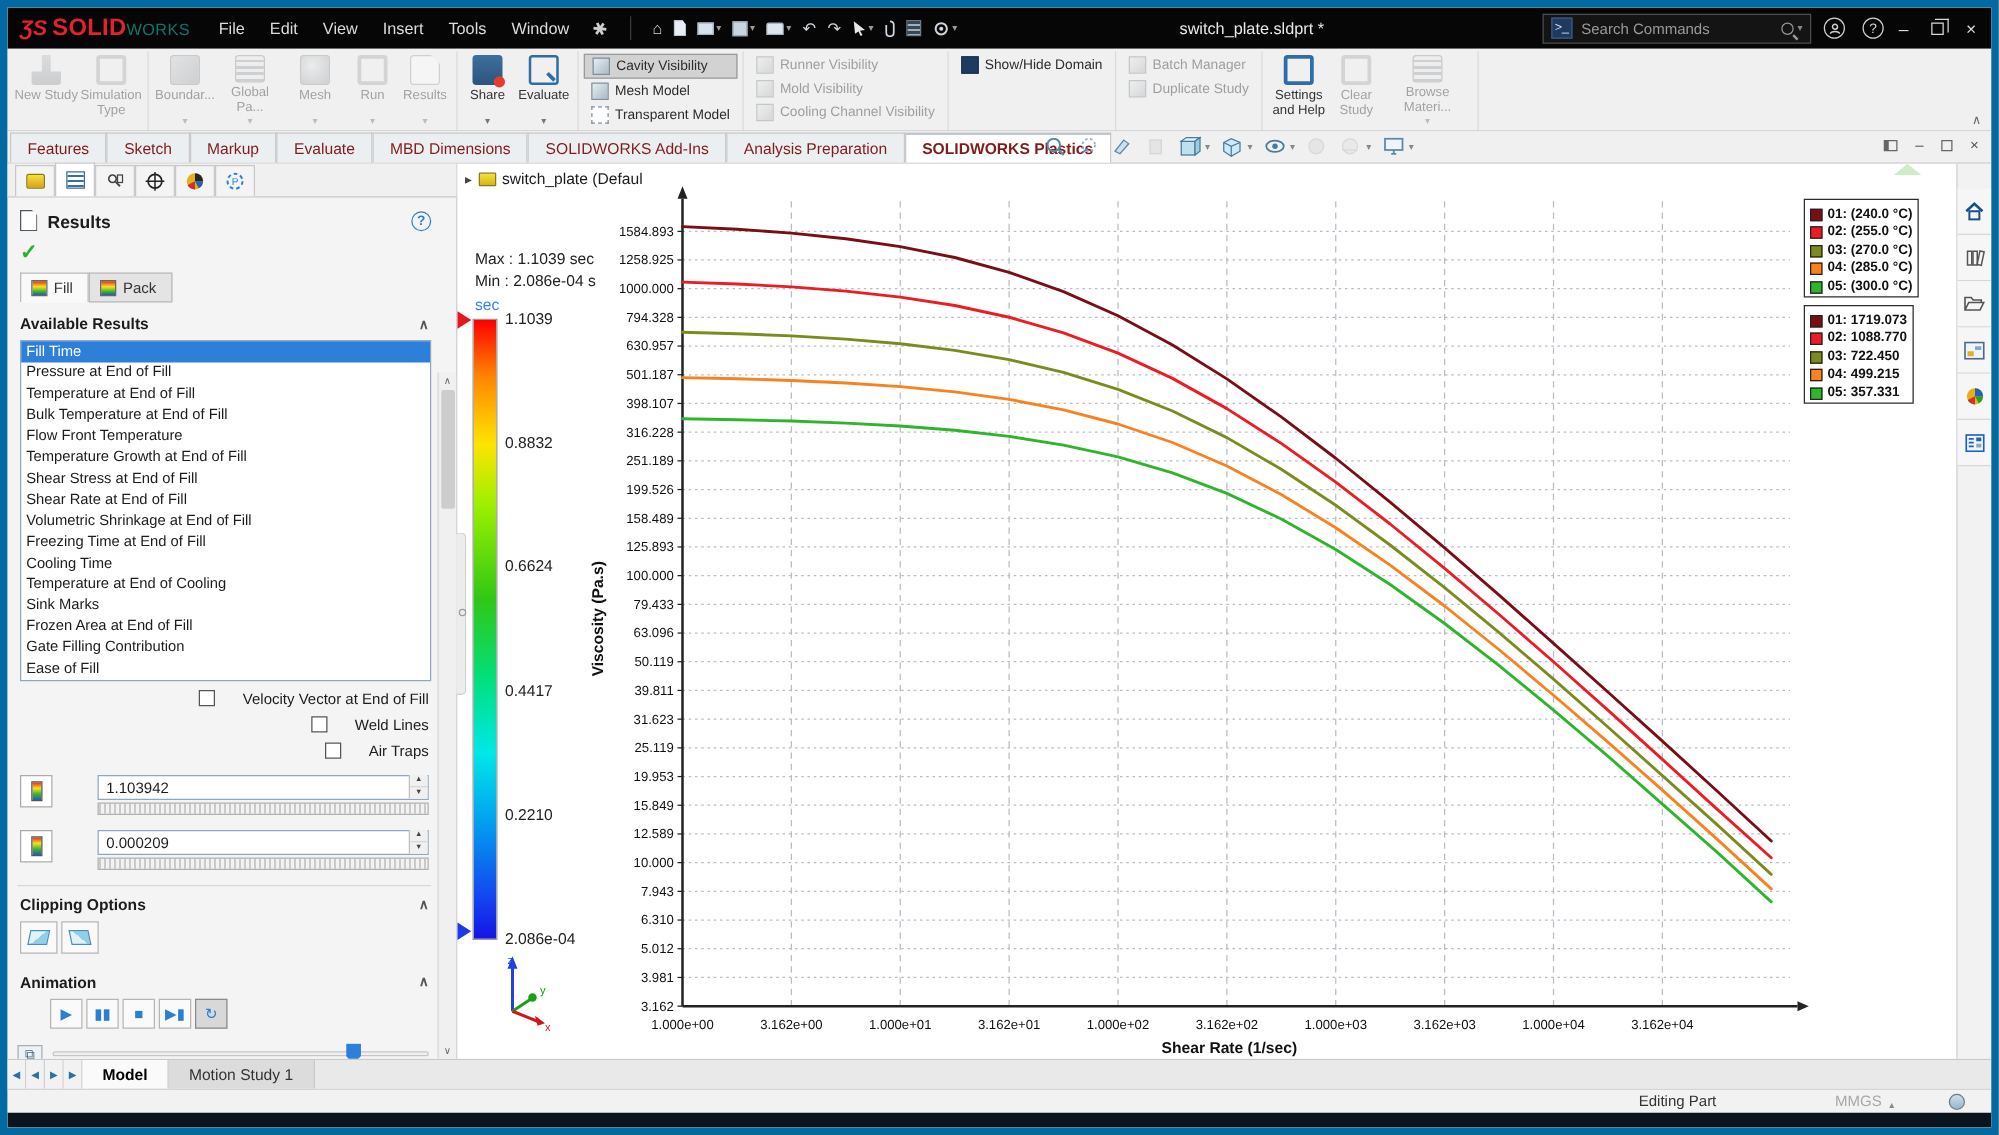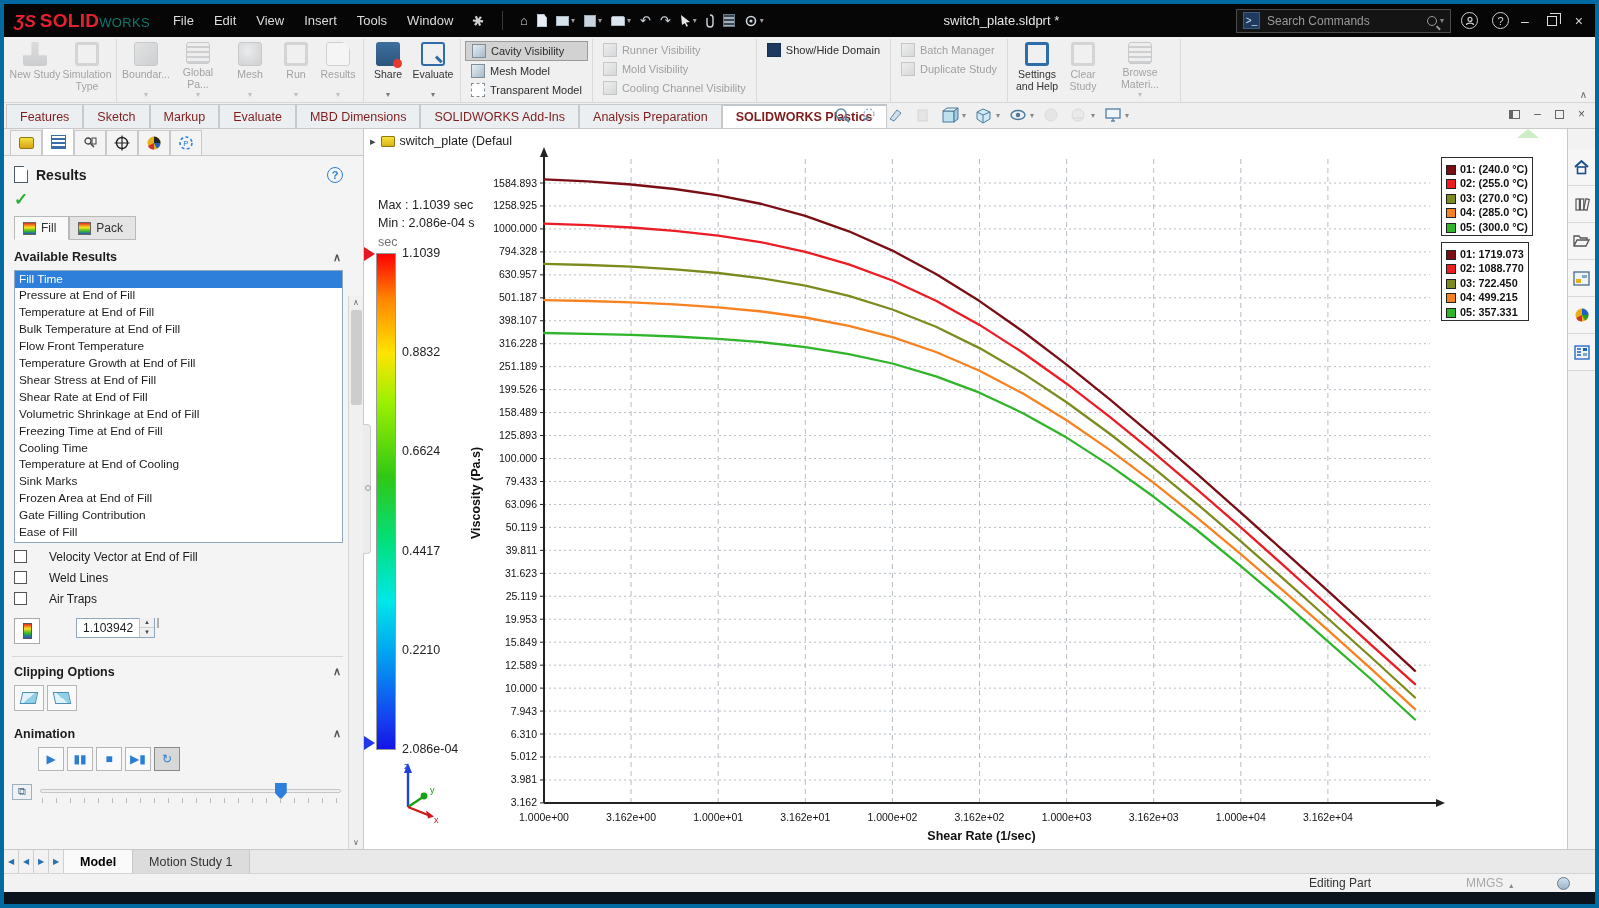--- a/index.html
+++ b/index.html
@@ -1,18 +1,18 @@
 <!DOCTYPE html>
 <html><head>
 <meta charset="utf-8">
 <style>
   html,body{margin:0;padding:0;background:#333;}
   *{box-sizing:border-box;}
   .window{width:1599px;height:908px;position:relative;background:#f0f0f0;
-    border:4px solid #0369a1;font-family:"Liberation Sans",sans-serif;overflow:hidden;
+    border:6px solid #0369a1;font-family:"Liberation Sans",sans-serif;overflow:hidden;
     display:flex;flex-direction:column;}
   
   .titlebar{height:33px;background:#060606;color:#dcdcdc;display:flex;align-items:center;flex:0 0 33px;font-size:13px;}
   .logo{display:flex;align-items:baseline;margin:0 14px 0 10px;}
   .logo-mark{color:#e4212e;font-weight:bold;font-style:italic;font-size:17px;margin-right:4px;}
   .brand-bold{color:#e4212e;font-weight:bold;font-size:19px;letter-spacing:.3px;}
   .brand-light{color:#0f766e;font-size:13px;letter-spacing:.3px;}
   .menus{display:flex;gap:2px;}
   .menu-item{padding:4px 9px;cursor:default;}
   .pin{color:#cfcfcf;margin:0 10px;font-size:14px;transform:rotate(35deg);}
@@ -83,26 +83,26 @@
   .green-check{color:#2faf2f;font-size:17px;font-weight:bold;margin:0 0 6px 2px;}
   .fp-tabs{display:flex;margin:2px 0 10px 2px;}
   .fp-tab{display:flex;align-items:center;gap:5px;padding:4px 12px 4px 8px;border:1px solid #b9b9b9;font-size:12px;background:#e4e4e4;color:#333;}
   .fp-tab.selected{background:#f9f9f9;border-bottom-color:#f9f9f9;font-weight:normal;}
   .cb-mini{width:13px;height:13px;border:1px solid #666;background:linear-gradient(#e82c1e 0%,#f7e21b 40%,#37b52c 75%,#2158c4 100%);}
   .sec-header{display:flex;align-items:center;font-weight:bold;font-size:12.5px;margin:8px 2px 6px 2px;}
   .sec-header .chev{margin-left:auto;color:#555;font-size:11px;}
   .listbox{border:1px solid #8fa8c0;background:#fff;margin-left:2px;}
   .list-item{padding:1.5px 4px;font-size:11.8px;line-height:1.18;white-space:nowrap;cursor:default;}
   .list-item.selected{background:#2e7fd9;color:#fff;}
-  .chk-row{display:flex;align-items:center;gap:22px;margin:7px 2px 0 2px;}
+  .chk-row{display:flex;align-items:center;gap:22px;margin:7px 2px 0 2px;justify-content:flex-end;}
   .chk-box{width:13px;height:13px;border:1px solid #555;background:#fff;flex:0 0 13px;}
   .spin-row{display:flex;align-items:flex-start;gap:6px;margin:12px 2px 0 2px;}
   .spin-ico{width:26px;height:26px;border:1px solid #aaa;background:#fff;display:flex;align-items:center;justify-content:center;}
   .spin-ico .grad{width:9px;height:16px;background:linear-gradient(#e82c1e,#f7e21b,#37b52c,#2158c4);border:1px solid #555;}
-  .spin-stack{flex:1;display:flex;flex-direction:row;gap:2px;padding-left:30px;}
+  .spin-stack{flex:1;display:flex;flex-direction:column;gap:2px;padding-left:30px;}
   .spin-field{display:flex;border:1px solid #8fa8c0;background:#fff;height:20px;align-items:center;}
   .spin-val{flex:1;padding:0 6px;font-size:12px;}
   .spinners{display:flex;flex-direction:column;border-left:1px solid #c0c0c0;}
   .spinners span{font-size:6px;color:#444;padding:1px 4px;line-height:1.2;background:#f0f0f0;border-bottom:1px solid #d0d0d0;}
   .hatch{height:10px;border:1px solid #b0b0b0;background:repeating-linear-gradient(90deg,#c9c9c9 0 2px,#f2f2f2 2px 4px);}
   .divider{border-top:1px solid #d8d8d8;margin:12px 0 0 0;}
   .sq-btn{width:30px;height:26px;border:1px solid #b5b5b5;background:#fafafa;display:flex;align-items:center;justify-content:center;}
   .clip-ico{width:16px;height:12px;border:1px solid #4a8fb5;background:linear-gradient(135deg,#dff2fa 50%,#8fd0e8 50%);transform:skewX(-12deg);}
   .anim-btns{display:flex;gap:3px;margin:4px 0 10px 26px;}
   .anim-btn{width:26px;height:24px;border:1px solid #b5b5b5;background:#fafafa;display:flex;align-items:center;justify-content:center;color:#2a7fd4;font-size:12px;}
@@ -115,21 +115,21 @@
   .slider-ticks{position:absolute;left:2px;right:2px;top:17px;height:5px;background:repeating-linear-gradient(90deg,#bbb 0 1px,transparent 1px 14px);}
   .pscroll{position:absolute;right:0;top:140px;bottom:0;width:15px;background:#f0f0f0;border-left:1px solid #d5d5d5;display:flex;flex-direction:column;align-items:center;font-size:8px;color:#666;}
   .pthumb{width:11px;height:95px;background:#cdcdcd;border-radius:2px;margin-top:3px;}
   .pscroll .up{margin-top:2px;} .pscroll .dn{margin-top:auto;margin-bottom:2px;}
   
   .gfx{flex:1;background:#fff;position:relative;min-width:0;}
   .tree-row{position:absolute;left:6px;top:5px;display:flex;align-items:center;gap:5px;font-size:12.5px;color:#1c1c1c;z-index:5;}
   .tree-exp{color:#444;font-size:11px;}
   .part-ico{width:14px;height:11px;background:linear-gradient(#f6e13a,#d8b31a);border:1px solid #8a7a10;border-radius:1px;}
   .maxmin{position:absolute;left:14px;top:68px;font-size:12.5px;color:#222;line-height:1.4;white-space:nowrap;z-index:5;}
-  .cbar-unit{position:absolute;left:14px;top:106px;font-size:12.5px;color:#737373;z-index:5;}
+  .cbar-unit{position:absolute;left:14px;top:106px;font-size:12.5px;color:#3b82f6;z-index:5;}
   .cbar{position:absolute;left:12px;top:124px;width:20px;height:497px;border:1px solid #999;
     background:linear-gradient(180deg,#f00 0%,#ff8400 9%,#ffe400 20%,#9cf000 30%,#30c814 45%,#00e07c 58%,#00e8e8 70%,#00a8f0 80%,#1440f0 94%,#1414e6 100%);z-index:4;}
   .cbar-ticks{position:absolute;left:38px;top:117px;height:510px;display:flex;flex-direction:column;justify-content:space-between;font-size:12.5px;color:#222;z-index:5;}
   .cbar-marker{position:absolute;width:0;height:0;border-top:7px solid transparent;border-bottom:7px solid transparent;z-index:6;}
   .cbar-marker.max{border-left:11px solid #e81420;left:0;top:118px;}
   .cbar-marker.min{border-left:11px solid #2038e8;left:0;top:607px;}
   .triad{position:absolute;left:30px;top:630px;z-index:5;}
   .splitter{position:absolute;left:-1px;top:295px;width:8px;height:130px;background:#ececec;border:1px solid #cfcfcf;border-left:none;border-radius:0 4px 4px 0;z-index:6;}
   .splitter::after{content:"";position:absolute;left:2px;top:60px;width:4px;height:4px;border:1px solid #9a9a9a;border-radius:50%;}
   .legend-box{position:absolute;border:1.5px solid #2c2c2c;background:#fff;padding:2px 4px;z-index:5;}
@@ -532,20 +532,35 @@
               <span>Air Traps</span>
             </div>
           </div>
         <div class="spin-row">
           <span class="spin-ico">
               <span class="grad"></span>
             </span>
           <div class="spin-stack">
             <div class="spin-field">
               <span class="spin-val">1.103942</span>
+              <span class="spinners">
+                  <span>▲</span>
+                  <span style="border-bottom:none">▼</span>
+                </span>
+            </div>
+            <div class="hatch"></div>
+          </div>
+        </div>
+        <div class="spin-row">
+          <span class="spin-ico">
+              <span class="grad"></span>
+            </span>
+          <div class="spin-stack">
+            <div class="spin-field">
+              <span class="spin-val">0.000209</span>
               <span class="spinners">
                   <span>▲</span>
                   <span style="border-bottom:none">▼</span>
                 </span>
             </div>
             <div class="hatch"></div>
           </div>
         </div>
         <div class="divider"></div>
         <div class="sec-header">

